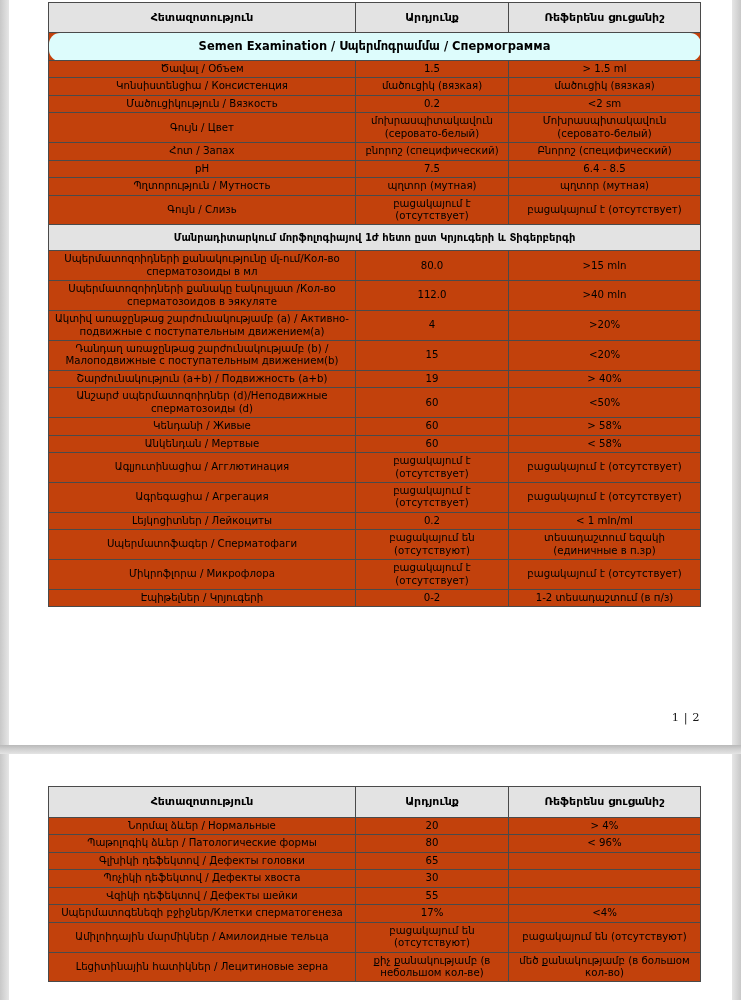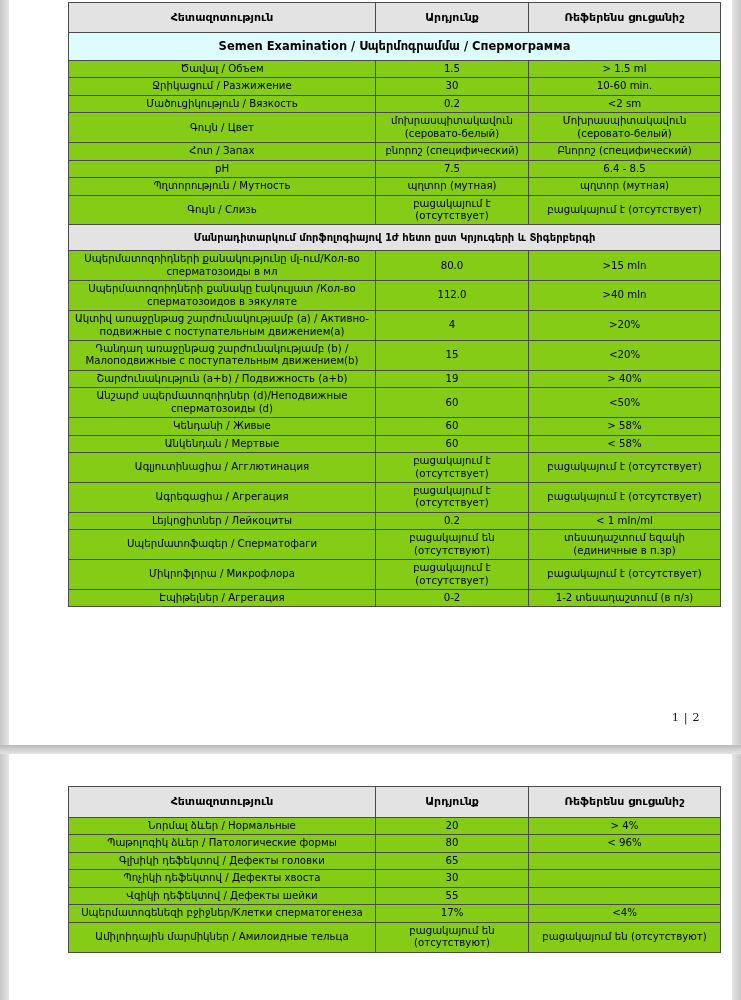--- a/index.html
+++ b/index.html
@@ -48,22 +48,21 @@
     width: 9px; height: 1000px;
     background: linear-gradient(to left, #c8c8c8, #e6e6e6);
   }
 
   table.report {
     position: absolute;
     border-collapse: collapse;
     table-layout: fixed;
     font-size: 10.2px;
     color: #000;
-    background: #84cc16;
-    margin-left: 20px;
+    background: #c2410c;
   }
   table.report td, table.report th {
     border: 1px solid #4a4a4a;
     padding: 2px 5px;
     vertical-align: middle;
     line-height: 1.22;
     font-weight: normal;
   }
   col.c-name { width: 307px; }
   col.c-res  { width: 153px; }
@@ -76,20 +75,21 @@
     font-size: 11px;
     height: 24px;
     padding: 3px 4px;
   }
   tr.banner td {
     background: #ddfcfc;
     text-align: center;
     font-weight: bold;
     font-size: 11.5px;
     height: 23px;
+    border-radius: 11px;
   }
   tr.subhead td {
     background: #e3e3e3;
     text-align: center;
     font-weight: bold;
     font-size: 10px;
     height: 21px;
   }
   td.name { text-align: center; }
   td.val, td.ref { text-align: center; }
@@ -141,23 +141,23 @@
       <tbody id="p1-body">
         <tr class="banner">
           <td colspan="3">Semen Examination / Սպերմոգրամմա  / Спермограмма</td>
         </tr>
       <tr>
             <td class="name">Ծավալ / Объем</td>
             <td class="val">1.5</td>
             <td class="ref">&gt; 1.5 ml</td>
           </tr>
           <tr>
-            <td class="name">Ջրիկացում / Разжижение</td>
-            <td class="val">30</td>
-            <td class="ref">10-60 min.</td>
+            <td class="name">Կոնսիստենցիա / Консистенция</td>
+            <td class="val">մածուցիկ (вязкая)</td>
+            <td class="ref">մածուցիկ (вязкая)</td>
           </tr>
           <tr>
             <td class="name">Մածուցիկություն / Вязкость</td>
             <td class="val">0.2</td>
             <td class="ref">&lt;2 sm</td>
           </tr>
           <tr>
             <td class="name">Գույն / Цвет</td>
             <td class="val">մոխրասպիտակավուն (серовато-белый)</td>
             <td class="ref">Մոխրասպիտակավուն (серовато-белый)</td>
@@ -244,21 +244,21 @@
             <td class="name">Սպերմատոֆագեր / Сперматофаги</td>
             <td class="val">բացակայում են (отсутствуют)</td>
             <td class="ref">տեսադաշտում եզակի (единичные в п.зр)</td>
           </tr>
           <tr>
             <td class="name">Միկրոֆլորա / Микрофлора</td>
             <td class="val">բացակայում է (отсутствует)</td>
             <td class="ref">բացակայում է (отсутствует)</td>
           </tr>
           <tr>
-            <td class="name">Էպիթելներ / Агрегация</td>
+            <td class="name">Էպիթելներ / Կրյուգերի</td>
             <td class="val">0-2</td>
             <td class="ref">1-2 տեսադաշտում (в п/з)</td>
           </tr>
         </tbody>
     </table>
 
     <div class="page-num">1 | 2</div>
   </div>
 
   <div class="gap"></div>
@@ -304,17 +304,22 @@
           <tr>
             <td class="name">Սպերմատոգենեզի բջիջներ/Клетки  сперматогенеза</td>
             <td class="val">17%</td>
             <td class="ref">&lt;4%</td>
           </tr>
           <tr>
             <td class="name">Ամիլոիդային մարմիկներ / Амилоидные тельца</td>
             <td class="val">բացակայում են (отсутствуют)</td>
             <td class="ref">բացակայում են (отсутствуют)</td>
           </tr>
+          <tr>
+            <td class="name">Լեցիտինային հատիկներ / Лецитиновые зерна</td>
+            <td class="val">քիչ քանակությամբ (в небольшом кол-ве)</td>
+            <td class="ref">մեծ քանակությամբ (в большом кол-во)</td>
+          </tr>
         </tbody>
     </table>
 
   </div>
 </div>
 
 </body></html>

